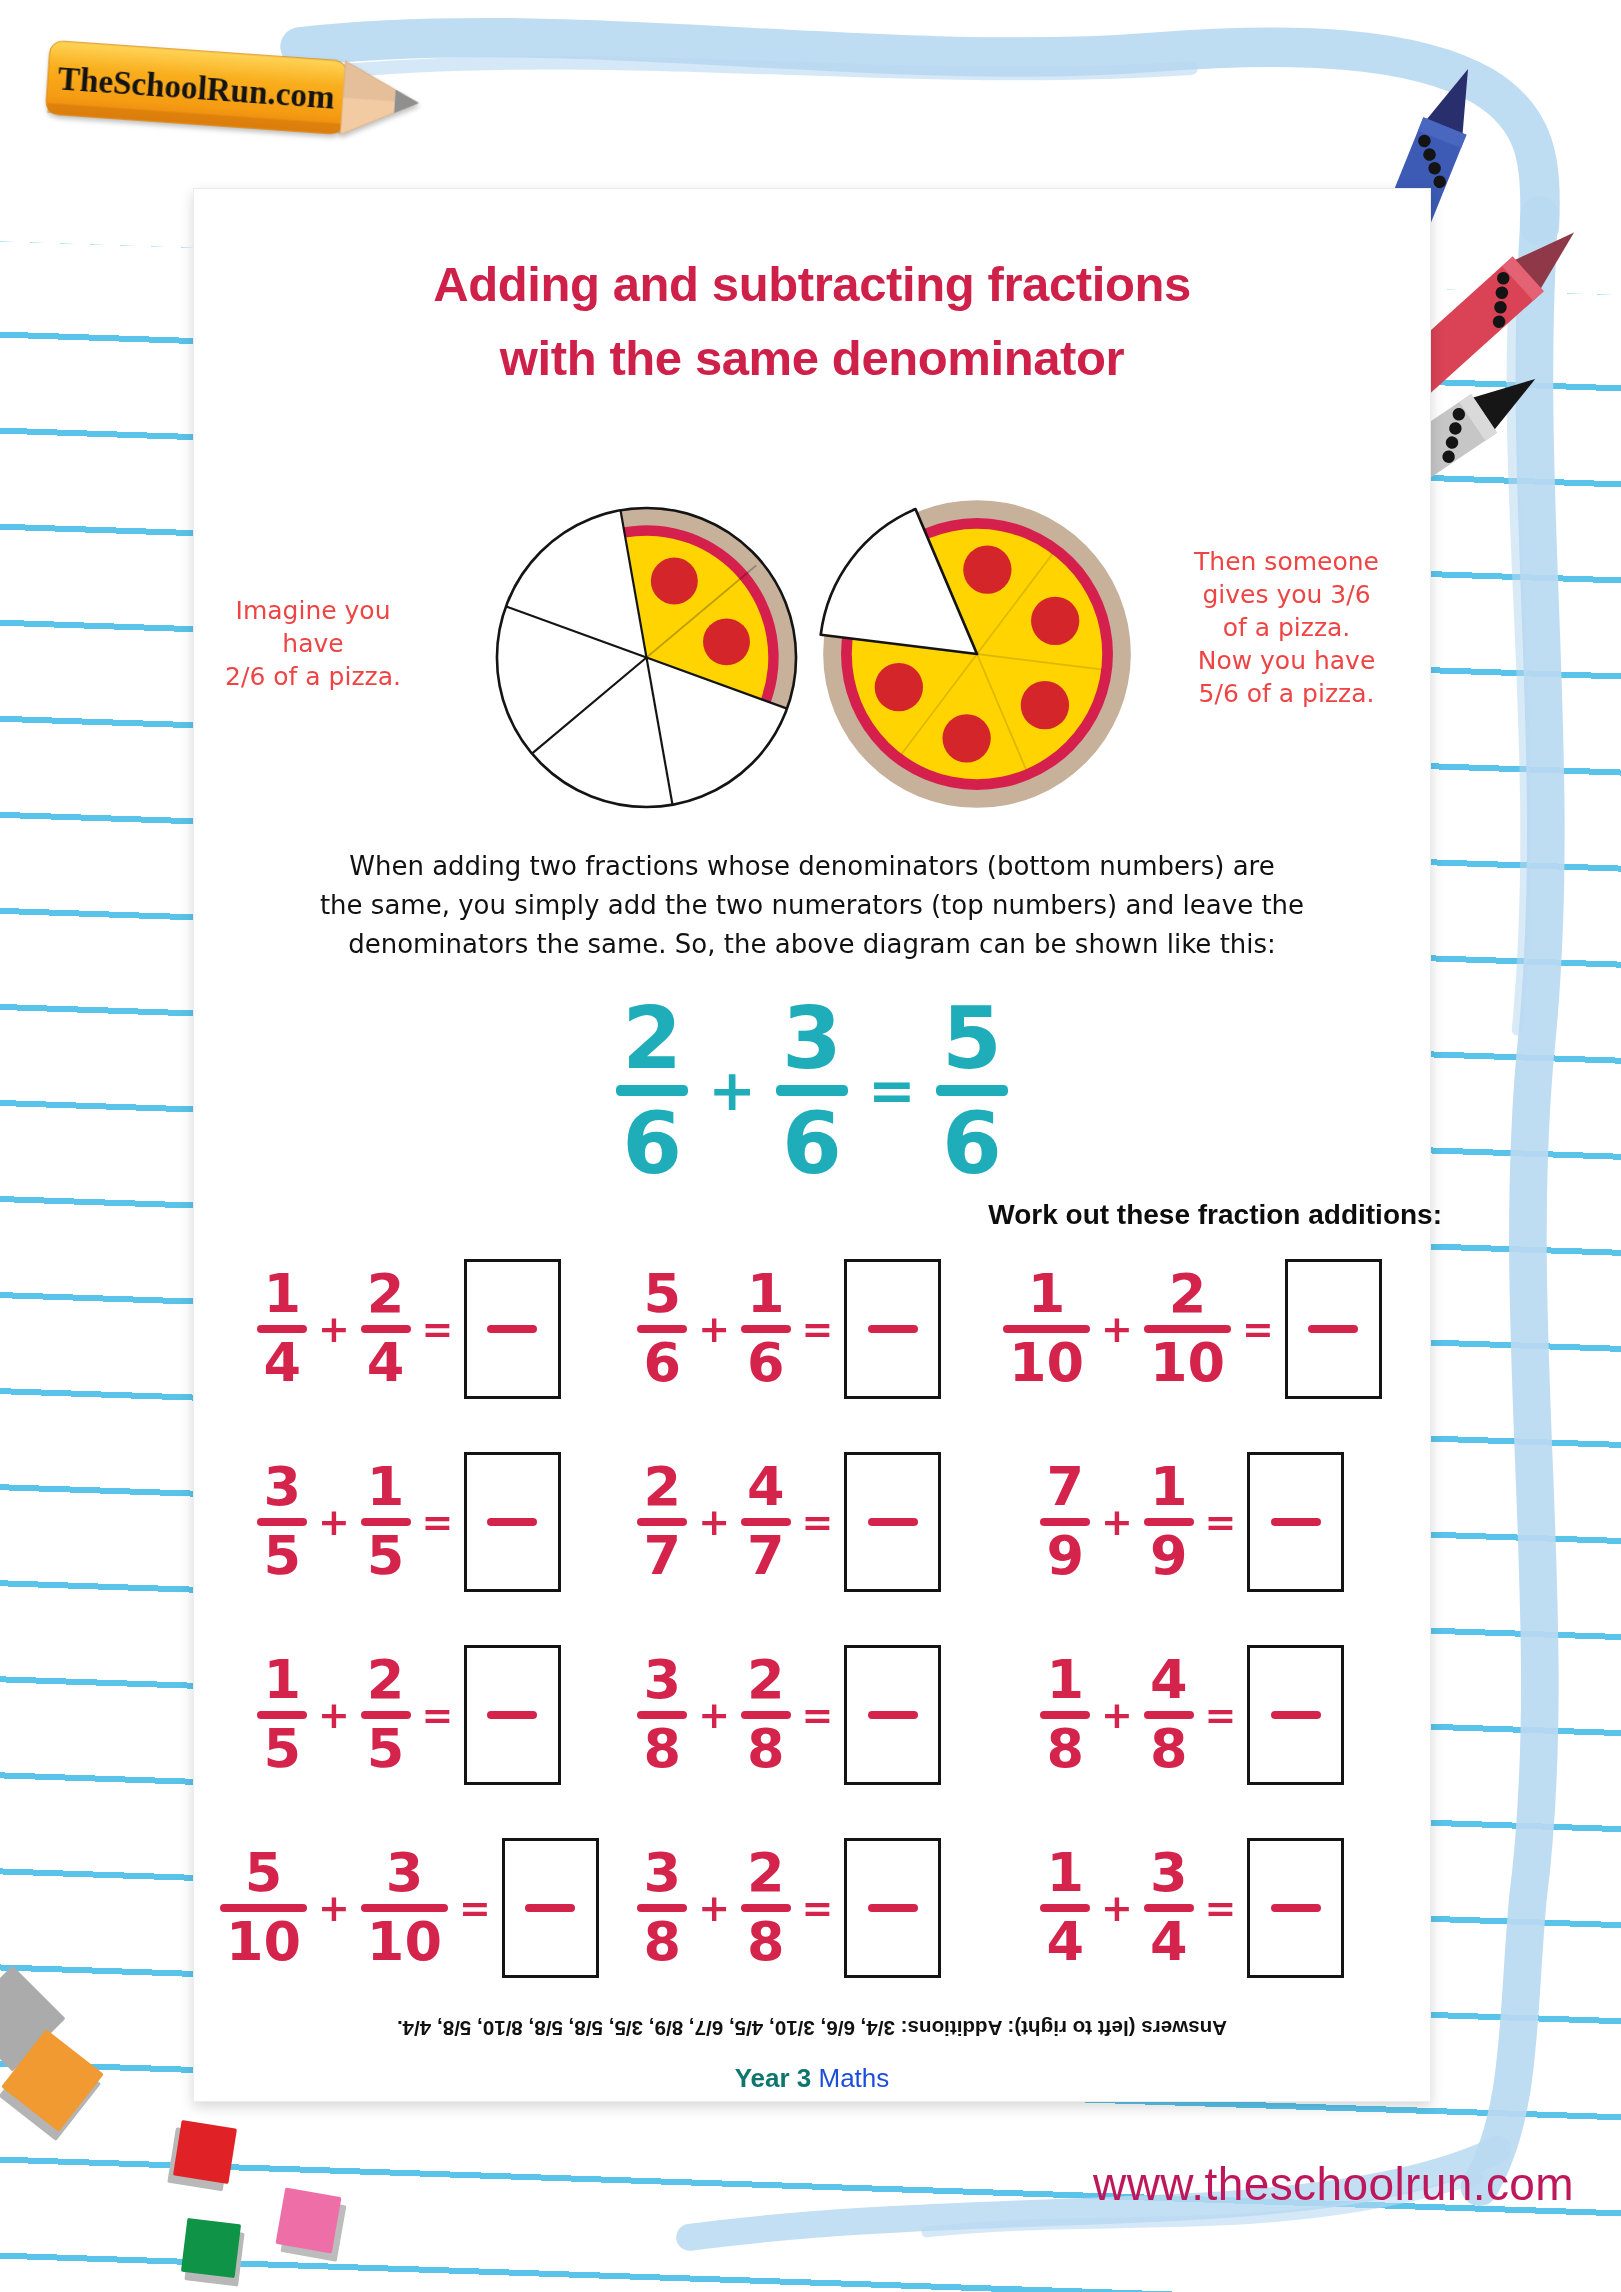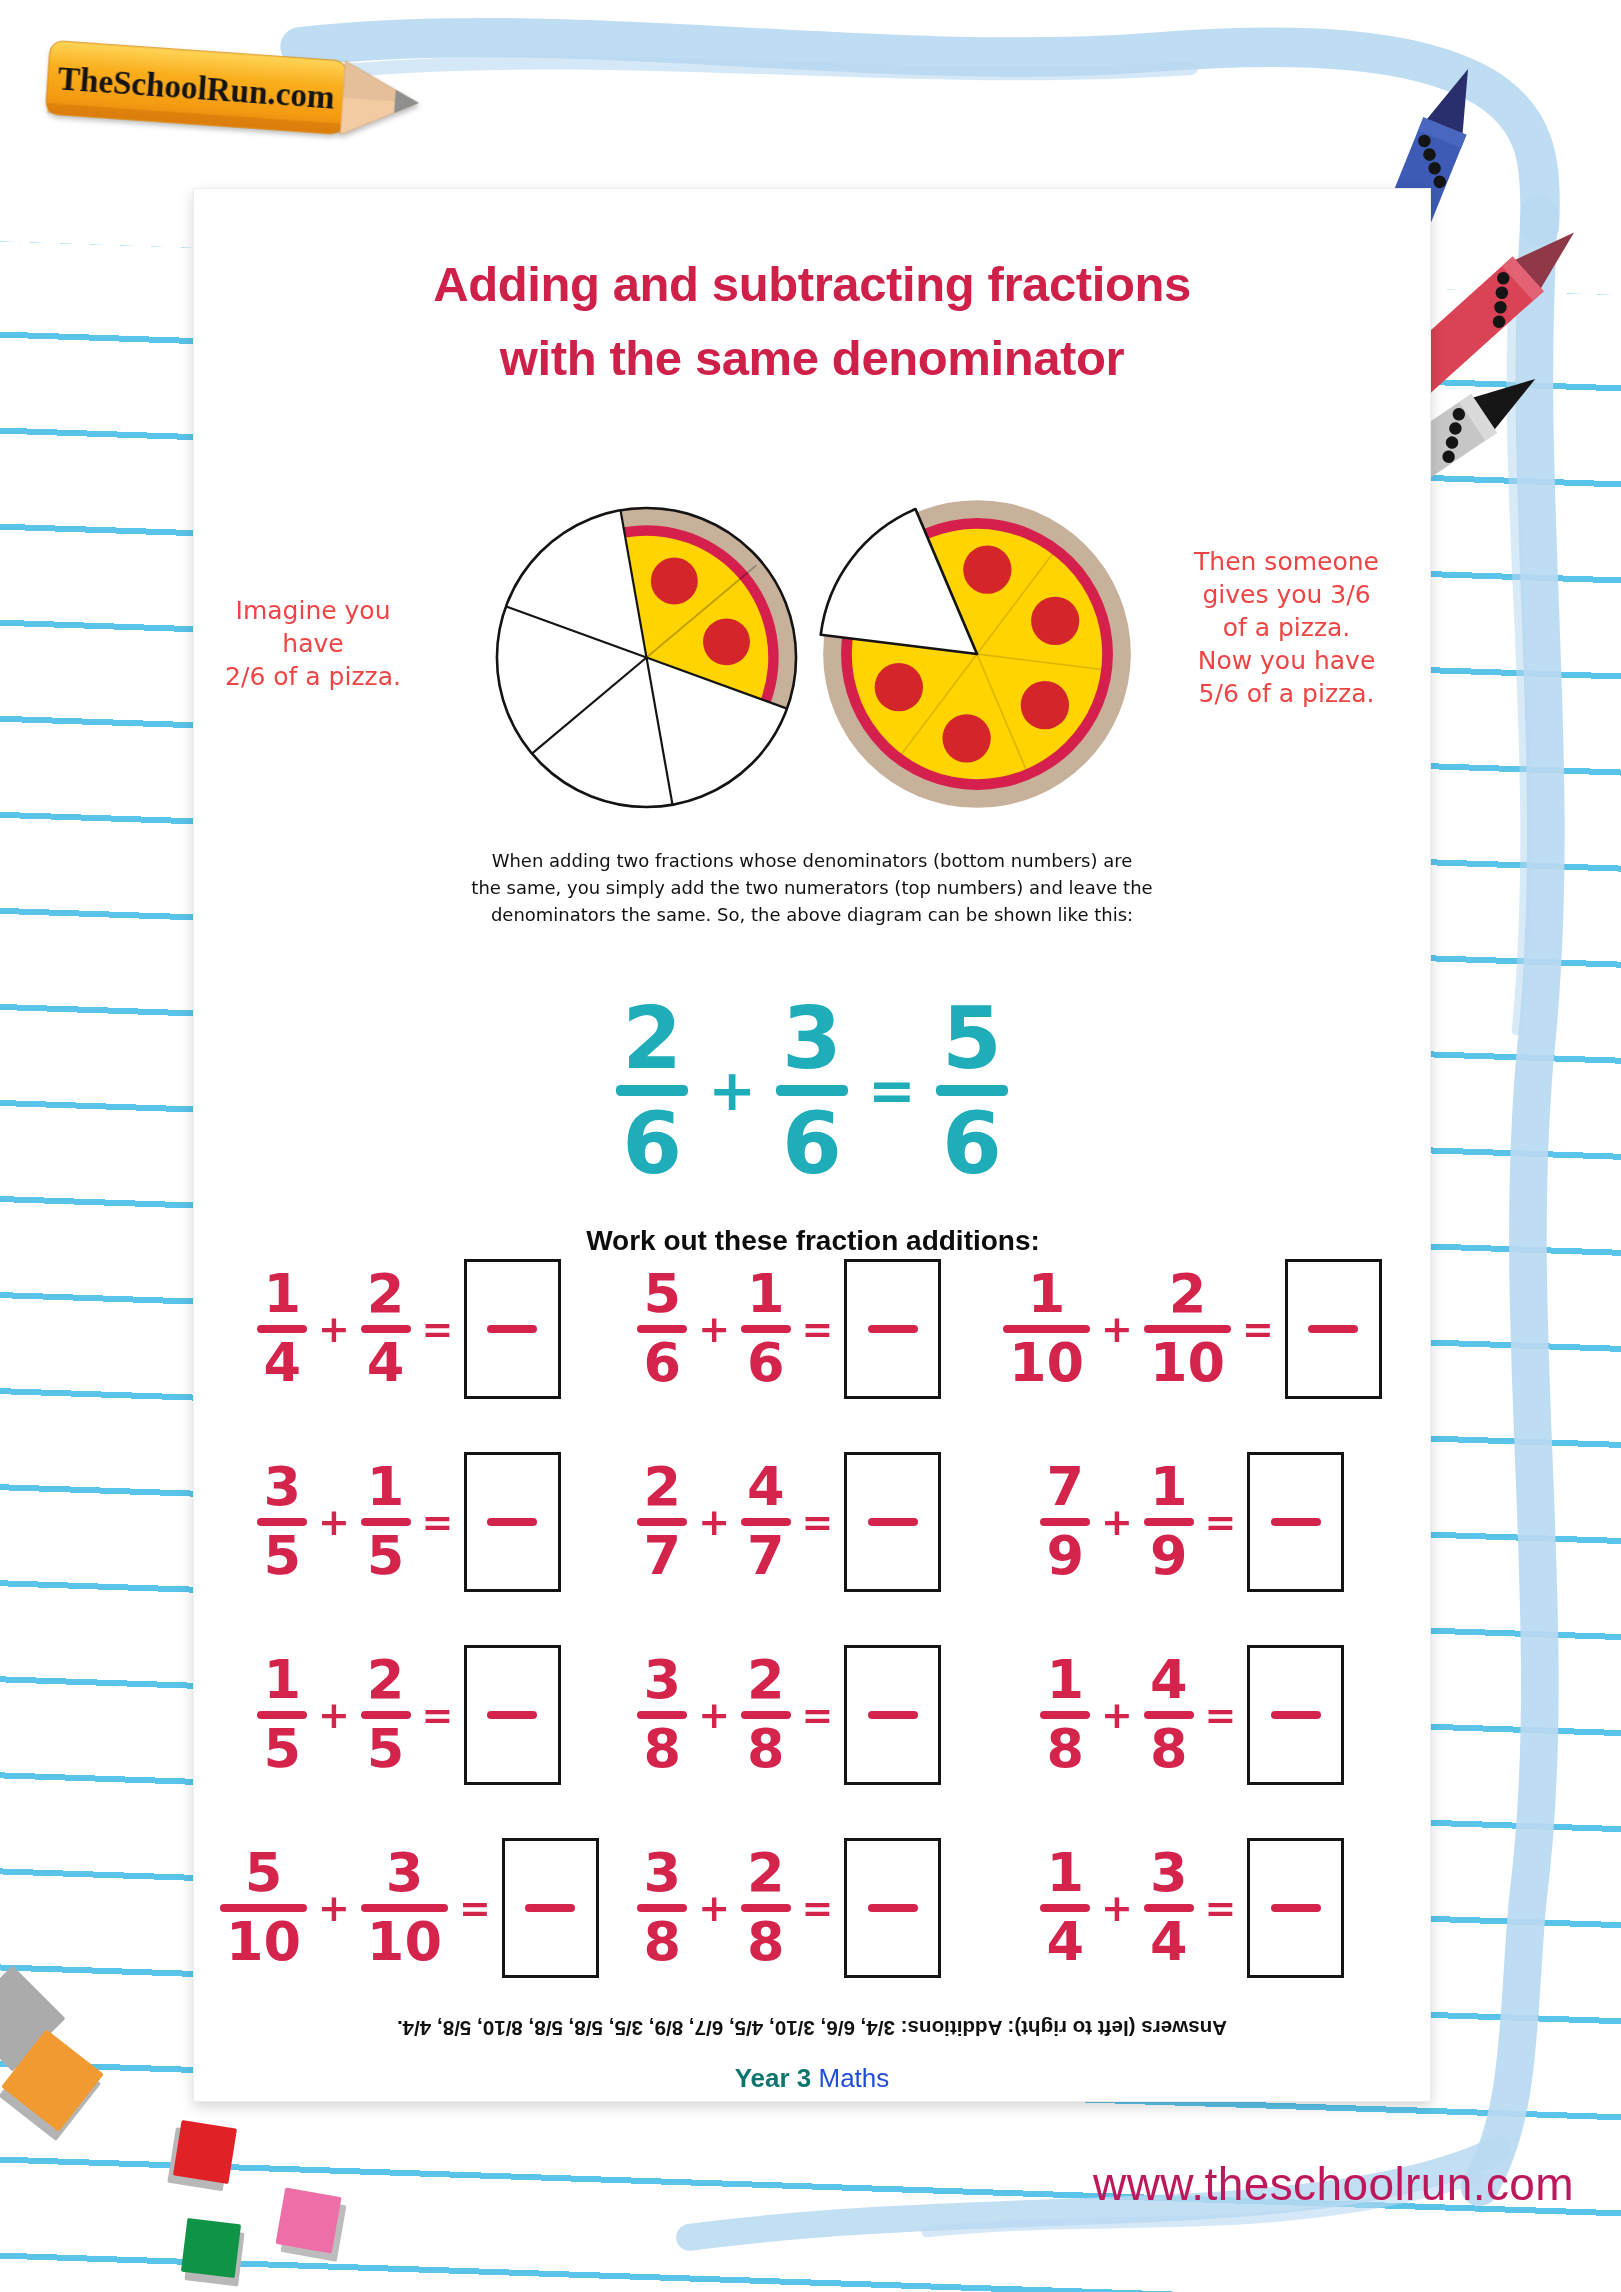--- a/index.html
+++ b/index.html
@@ -31,33 +31,33 @@
   .subtitle{position:absolute;top:231px;left:0;width:100%;text-align:center;color:#0d0d0d;font-weight:bold;font-size:28px;}
 
   .caption{position:absolute;font-family:"DejaVu Sans",sans-serif;font-size:25px;line-height:1.32;color:#ef4444;text-align:center;white-space:pre-line;}
   .caption.left{left:9px;top:405px;width:220px;}
   .caption.right{left:960px;top:356px;width:265px;}
   .pizza{position:absolute;}
   .pizza.p1{left:296px;top:312px;}
   .pizza.p2{left:622px;top:304px;}
 
   .explain{position:absolute;top:658px;left:32px;right:32px;text-align:center;white-space:pre-line;
-    font-family:"DejaVu Sans",sans-serif;font-size:18px;line-height:1.5;color:#111;}
+    font-family:"DejaVu Sans",sans-serif;font-size:26px;line-height:1.5;color:#111;}
 
   
   .frac{display:inline-flex;flex-direction:column;align-items:center;line-height:1;}
   .frac .bar{display:block;height:8px;width:100%;background:currentColor;border-radius:4.5px;margin:3.6px 0;}
   .frac .num,.frac .den{padding:0 6.3px;}
 
   .equation{position:absolute;top:806px;left:0;width:100%;display:flex;justify-content:center;align-items:center;gap:18px;
     color:var(--teal);font-family:"DejaVu Sans",sans-serif;font-weight:bold;font-size:86px;}
   .equation .bar{height:11.6px;}
   .equation .op{font-size:57px;padding:0 1.8px;}
 
-  .instruction{position:absolute;top:1010px;left:1px;width:100%;text-align:center;font-weight:bold;font-size:28px;color:#0d0d0d;margin-top:26px;}
+  .instruction{position:absolute;top:1010px;left:12px;width:100%;text-align:right;font-weight:bold;font-size:28px;color:#0d0d0d;}
 
   .problems{position:absolute;top:1043px;left:25px;right:25px;display:grid;grid-template-columns:1fr 1fr 1.12fr;}
   .cell{height:193px;display:flex;justify-content:center;align-items:center;gap:10.7px;
     color:var(--fraction_red);font-family:"DejaVu Sans",sans-serif;font-weight:bold;font-size:54px;}
   .cell .op{font-size:38px;}
   .ansbox{width:91px;height:134px;background:#fff;border:3.6px solid #141414;display:flex;align-items:center;justify-content:center;flex:0 0 auto;}
   .ansbox .dash{width:50px;height:8px;border-radius:4.5px;background:var(--fraction_red);}
 
   .answers-note{position:absolute;top:1827px;left:0;width:100%;text-align:center;transform:rotate(180deg);
     font-weight:bold;font-size:20.6px;color:#111;}

